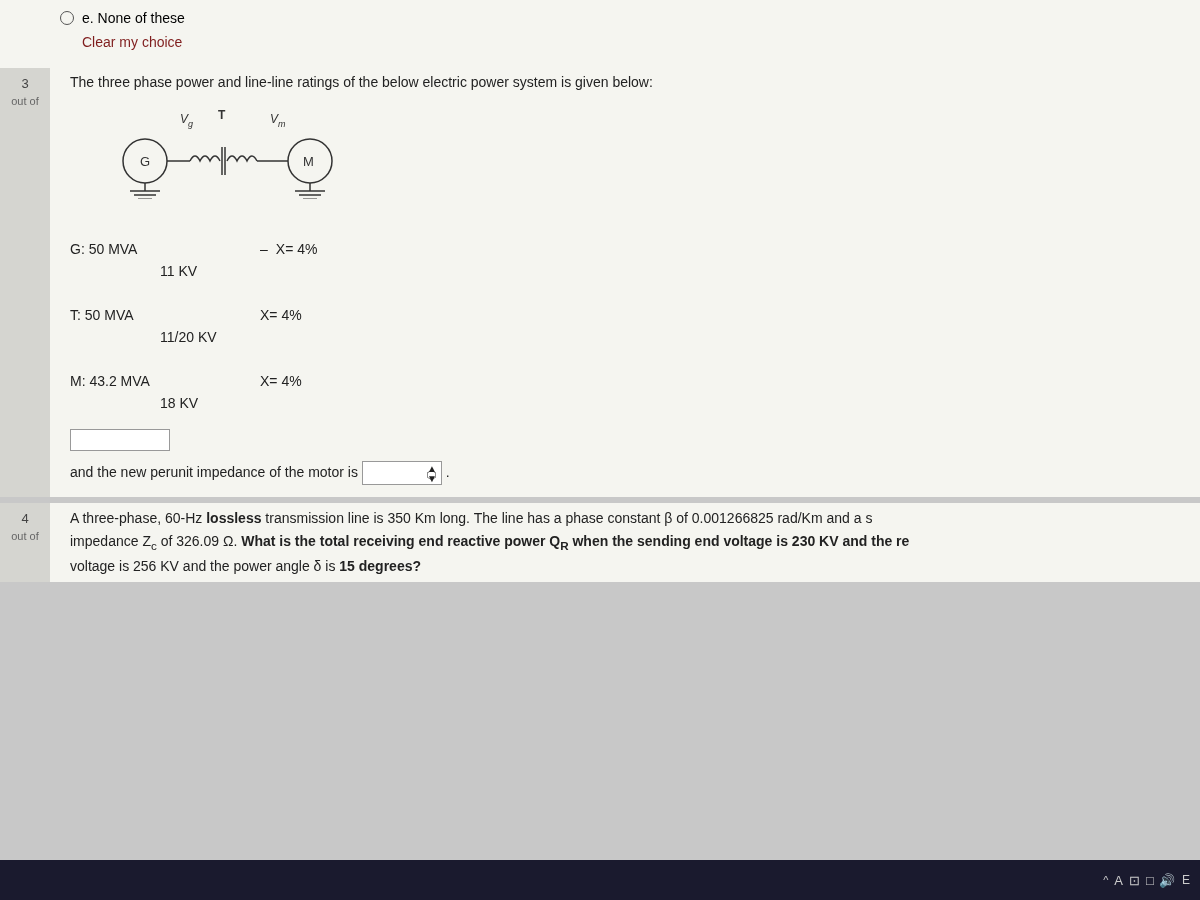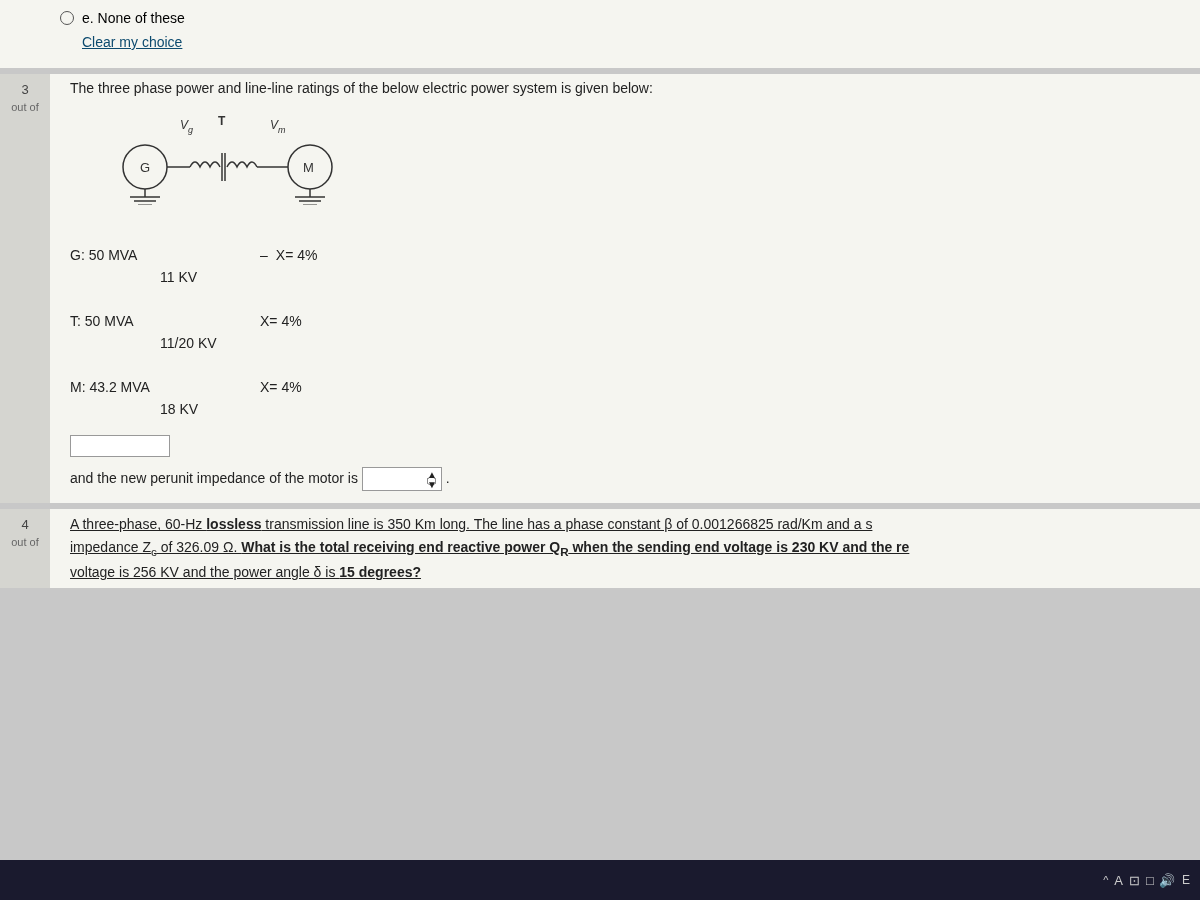--- a/index.html
+++ b/index.html
@@ -24,22 +24,21 @@
       width: 14px;
       height: 14px;
       border: 1.5px solid #555;
       border-radius: 50%;
       display: inline-block;
       margin-right: 8px;
       flex-shrink: 0;
     }
 
     .clear-link {
-      color: #0c4a6e;
-      text-decoration: underline;
+      color: #7f1d1d;
       cursor: pointer;
       margin-left: 22px;
       font-size: 14px;
     }
 
     .question-text {
       font-size: 14px;
       color: #222;
       margin-bottom: 16px;
       line-height: 1.5;
@@ -100,21 +99,20 @@
       border: 1px solid #aaa;
       background: white;
       vertical-align: middle;
       position: relative;
     }
 
     .q4-text {
       font-size: 14px;
       color: #222;
       line-height: 1.6;
-      text-decoration: underline;
     }
 
     .q4-text b {
       font-weight: bold;
     }
 
     
     .taskbar {
       position: absolute;
       bottom: 0;
@@ -165,21 +163,20 @@
 
     .section-body {
       background: #f5f5f0;
       flex: 1;
       padding: 4px 20px;
     }
 
     .top-bar-section {
       background: #f5f5f0;
       padding: 10px 20px 18px 60px;
-      margin-bottom: 6px;
     }
   </style>
 </head>
 <body>
 
 <div class="top-bar-section">
   <div class="option-row">
     <span class="radio-circle"></span>
     <span>e. None of these</span>
   </div>

